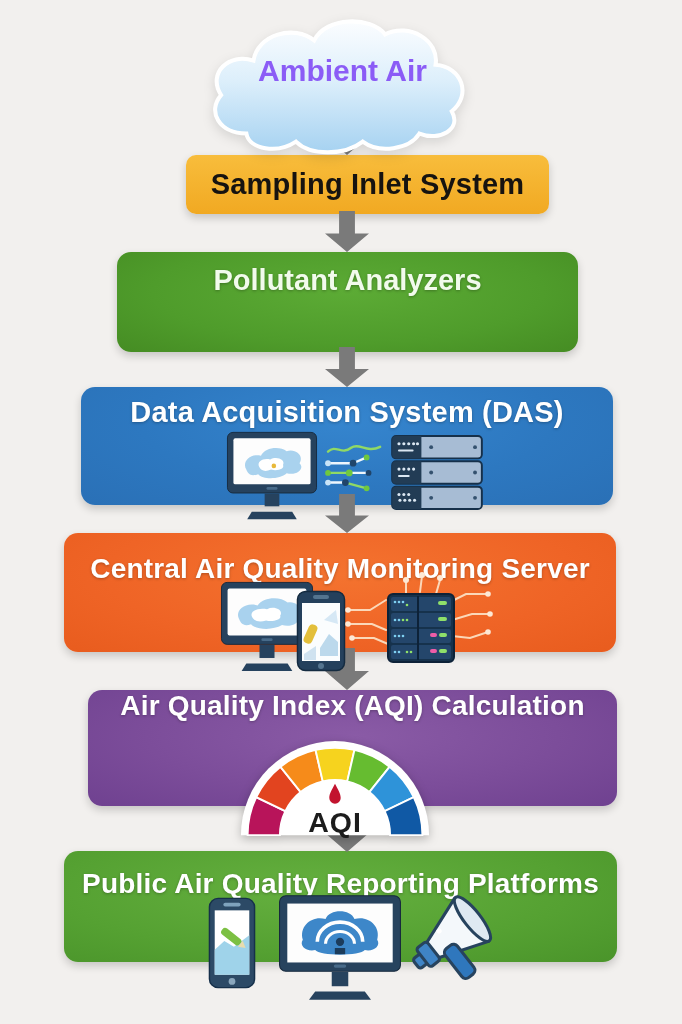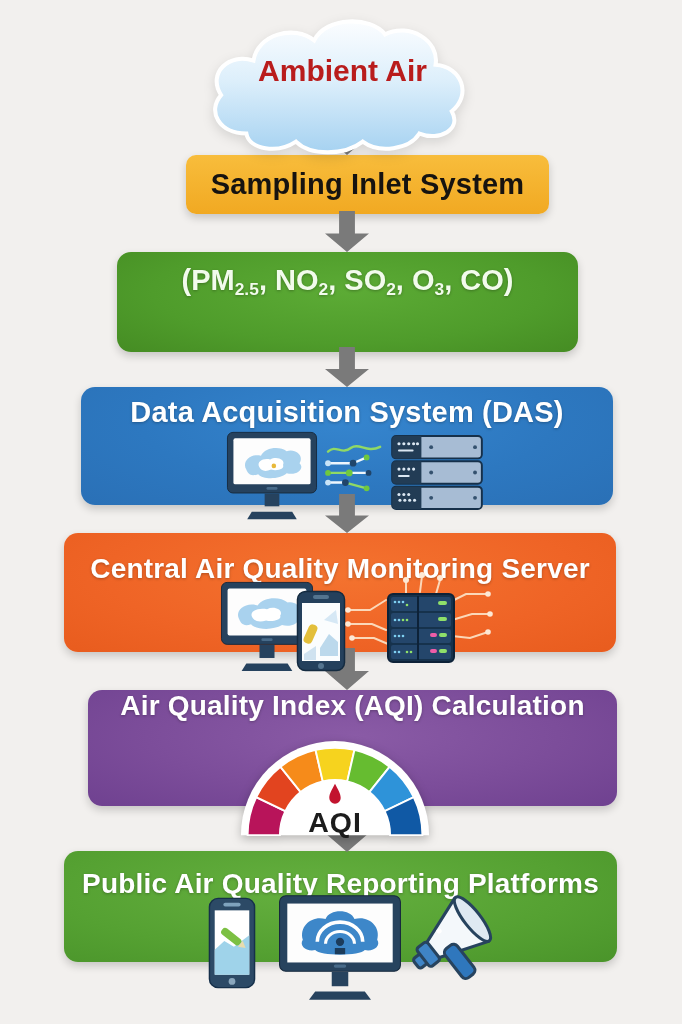--- a/index.html
+++ b/index.html
@@ -43,21 +43,21 @@
   #arrow-a{top:112px;height:43px;}
   #arrow-b{top:211px;height:41px;}
   #arrow-c{top:347px;height:40px;}
   #arrow-d{top:494px;height:39px;}
   #arrow-e{top:648px;height:42px;}
   #arrow-f{top:810px;height:42px;}
   
   #cloud{left:190px;top:4px;width:305px;height:172px;}
   #cloud svg{filter:drop-shadow(0 4px 6px rgba(0,0,0,.12));}
   #cloud-label{left:190px;top:54px;width:305px;text-align:center;
-    font-size:30px;font-weight:bold;color:#b91c1c;}
+    font-size:30px;font-weight:bold;color:#8b5cf6;}
   
   .icon{position:absolute;}
   #icon-das-monitor{left:226px;top:431px;width:92px;height:90px;}
   #icon-das-links{left:324px;top:442px;width:64px;height:56px;}
   #icon-das-servers{left:390px;top:434px;width:94px;height:78px;}
   #icon-central-monitor{left:220px;top:581px;width:94px;height:92px;}
   #icon-central-phone{left:296px;top:590px;width:50px;height:82px;}
   #icon-central-servers{left:342px;top:572px;width:152px;height:94px;}
   #icon-public-phone{left:208px;top:896px;width:48px;height:94px;}
   #icon-public-monitor{left:278px;top:894px;width:124px;height:108px;}
@@ -67,21 +67,21 @@
   #aqi-gauge text{font-family:"Liberation Sans","DejaVu Sans",sans-serif;letter-spacing:1px;}
 </style>
 </head>
 <body>
 
 <div class="box" id="box-inlet">
   <div class="box-title">Sampling Inlet System</div>
 </div>
 
 <div class="box" id="box-analyzers">
-  <div class="line"><span>(PM</span><sub>2.5</sub><span>, NO</span><sub>2</sub><span>, SO</span><sub>2</sub><span>, O</span><sub>3</sub><span>, CO)</span><sub></sub></div>
+  <div class="line">Pollutant Analyzers</div>
 </div>
 
 <div class="box" id="box-das">
   <div class="box-title">Data Acquisition System (DAS)</div>
 </div>
 
 <div class="box" id="box-central">
   <div class="box-title">Central Air Quality Monitoring Server</div>
 </div>
 

